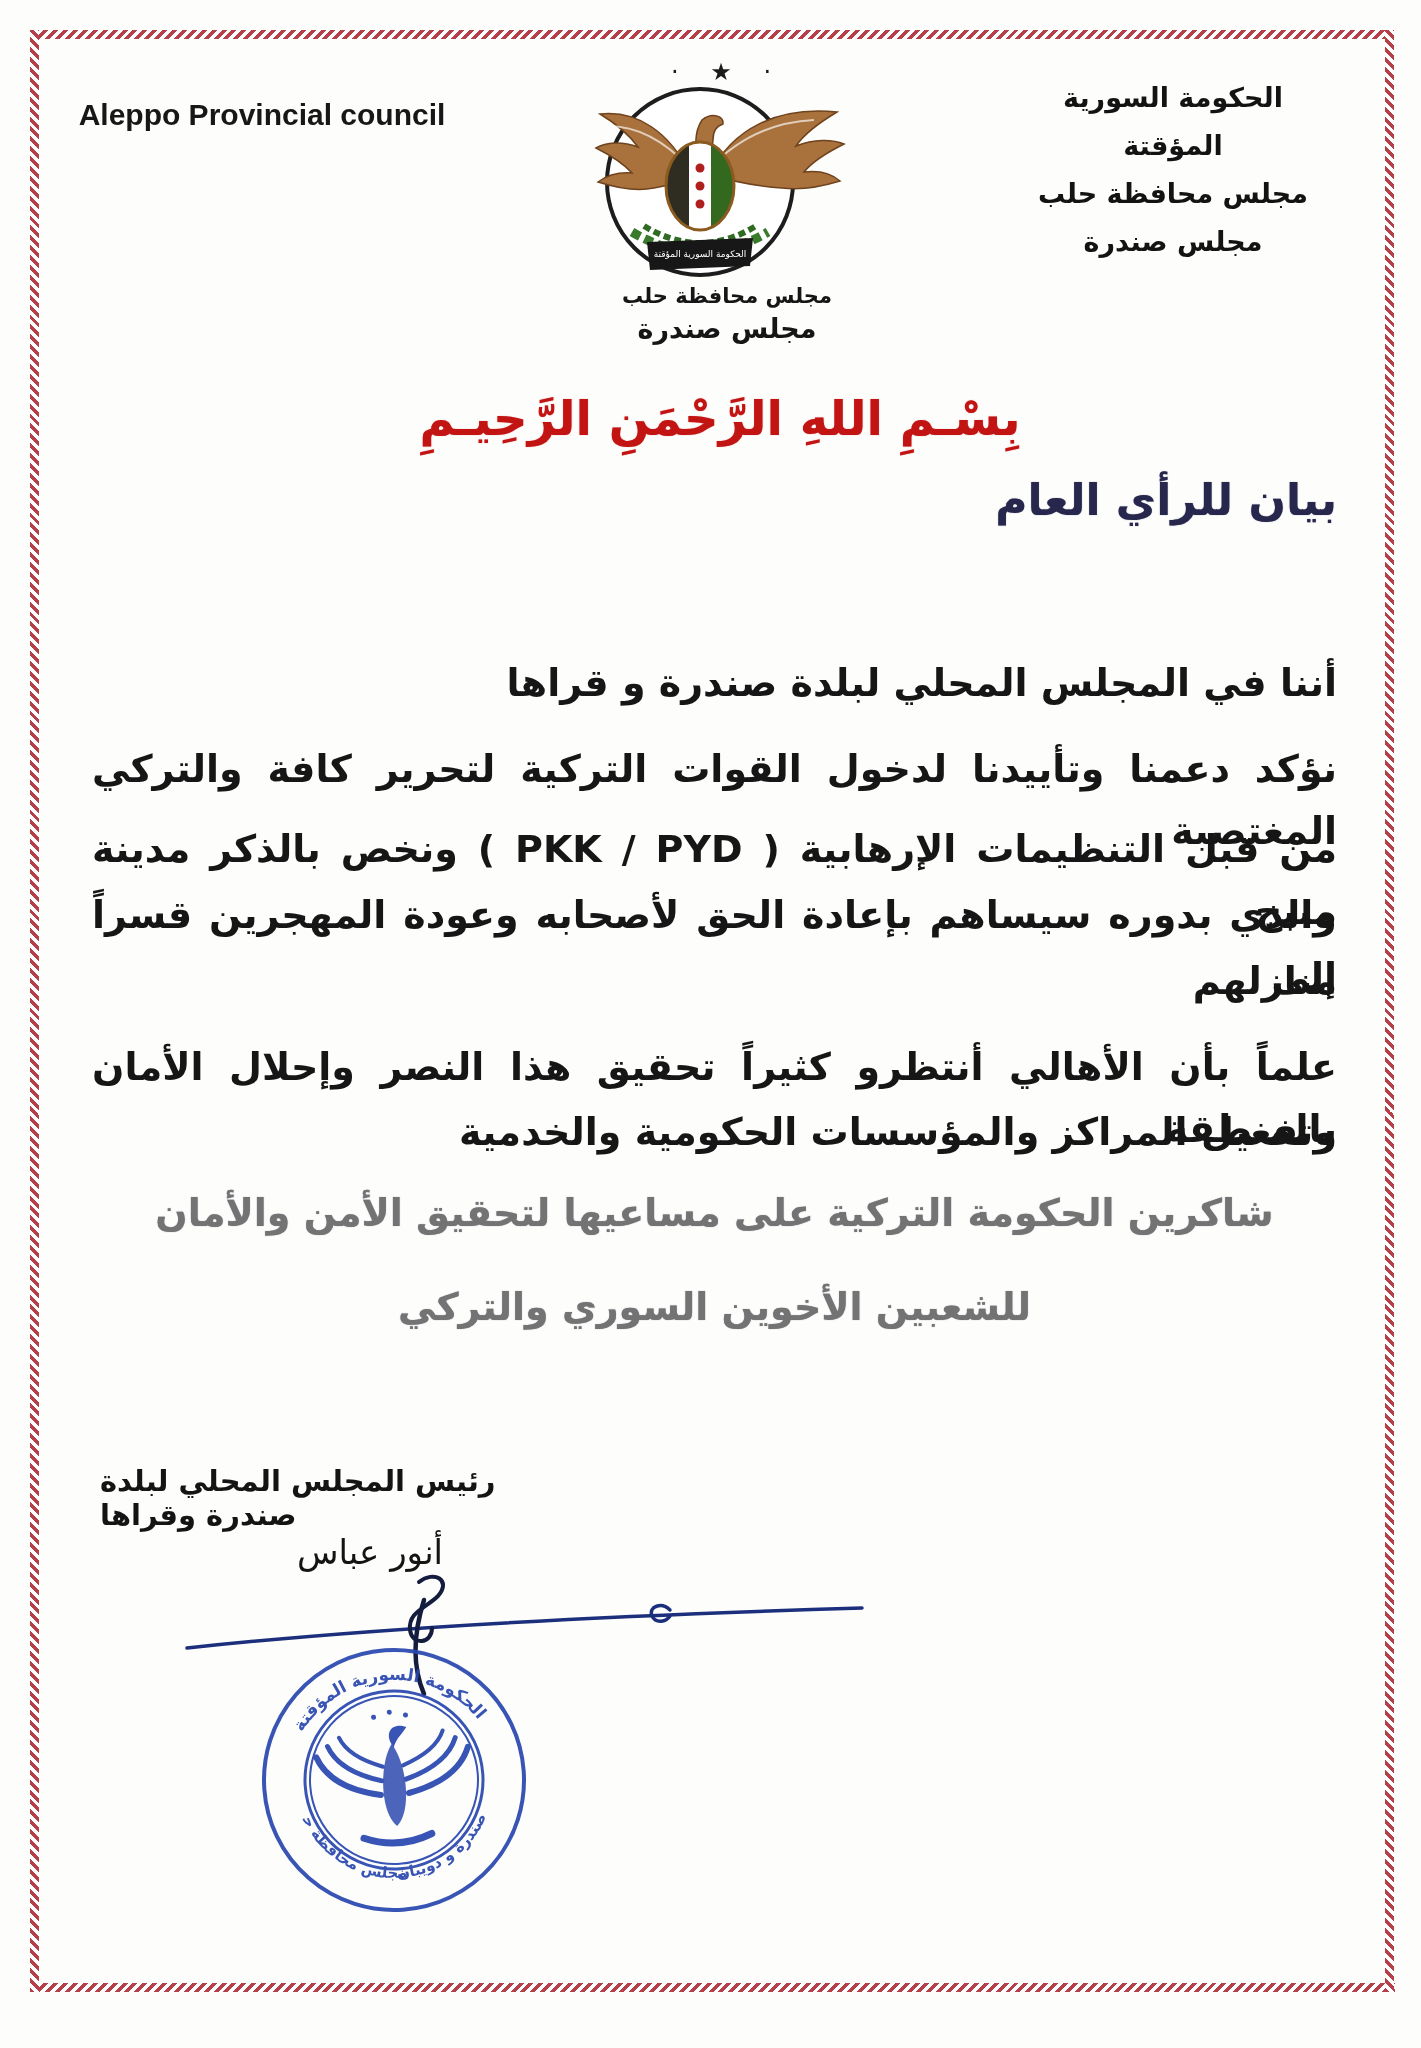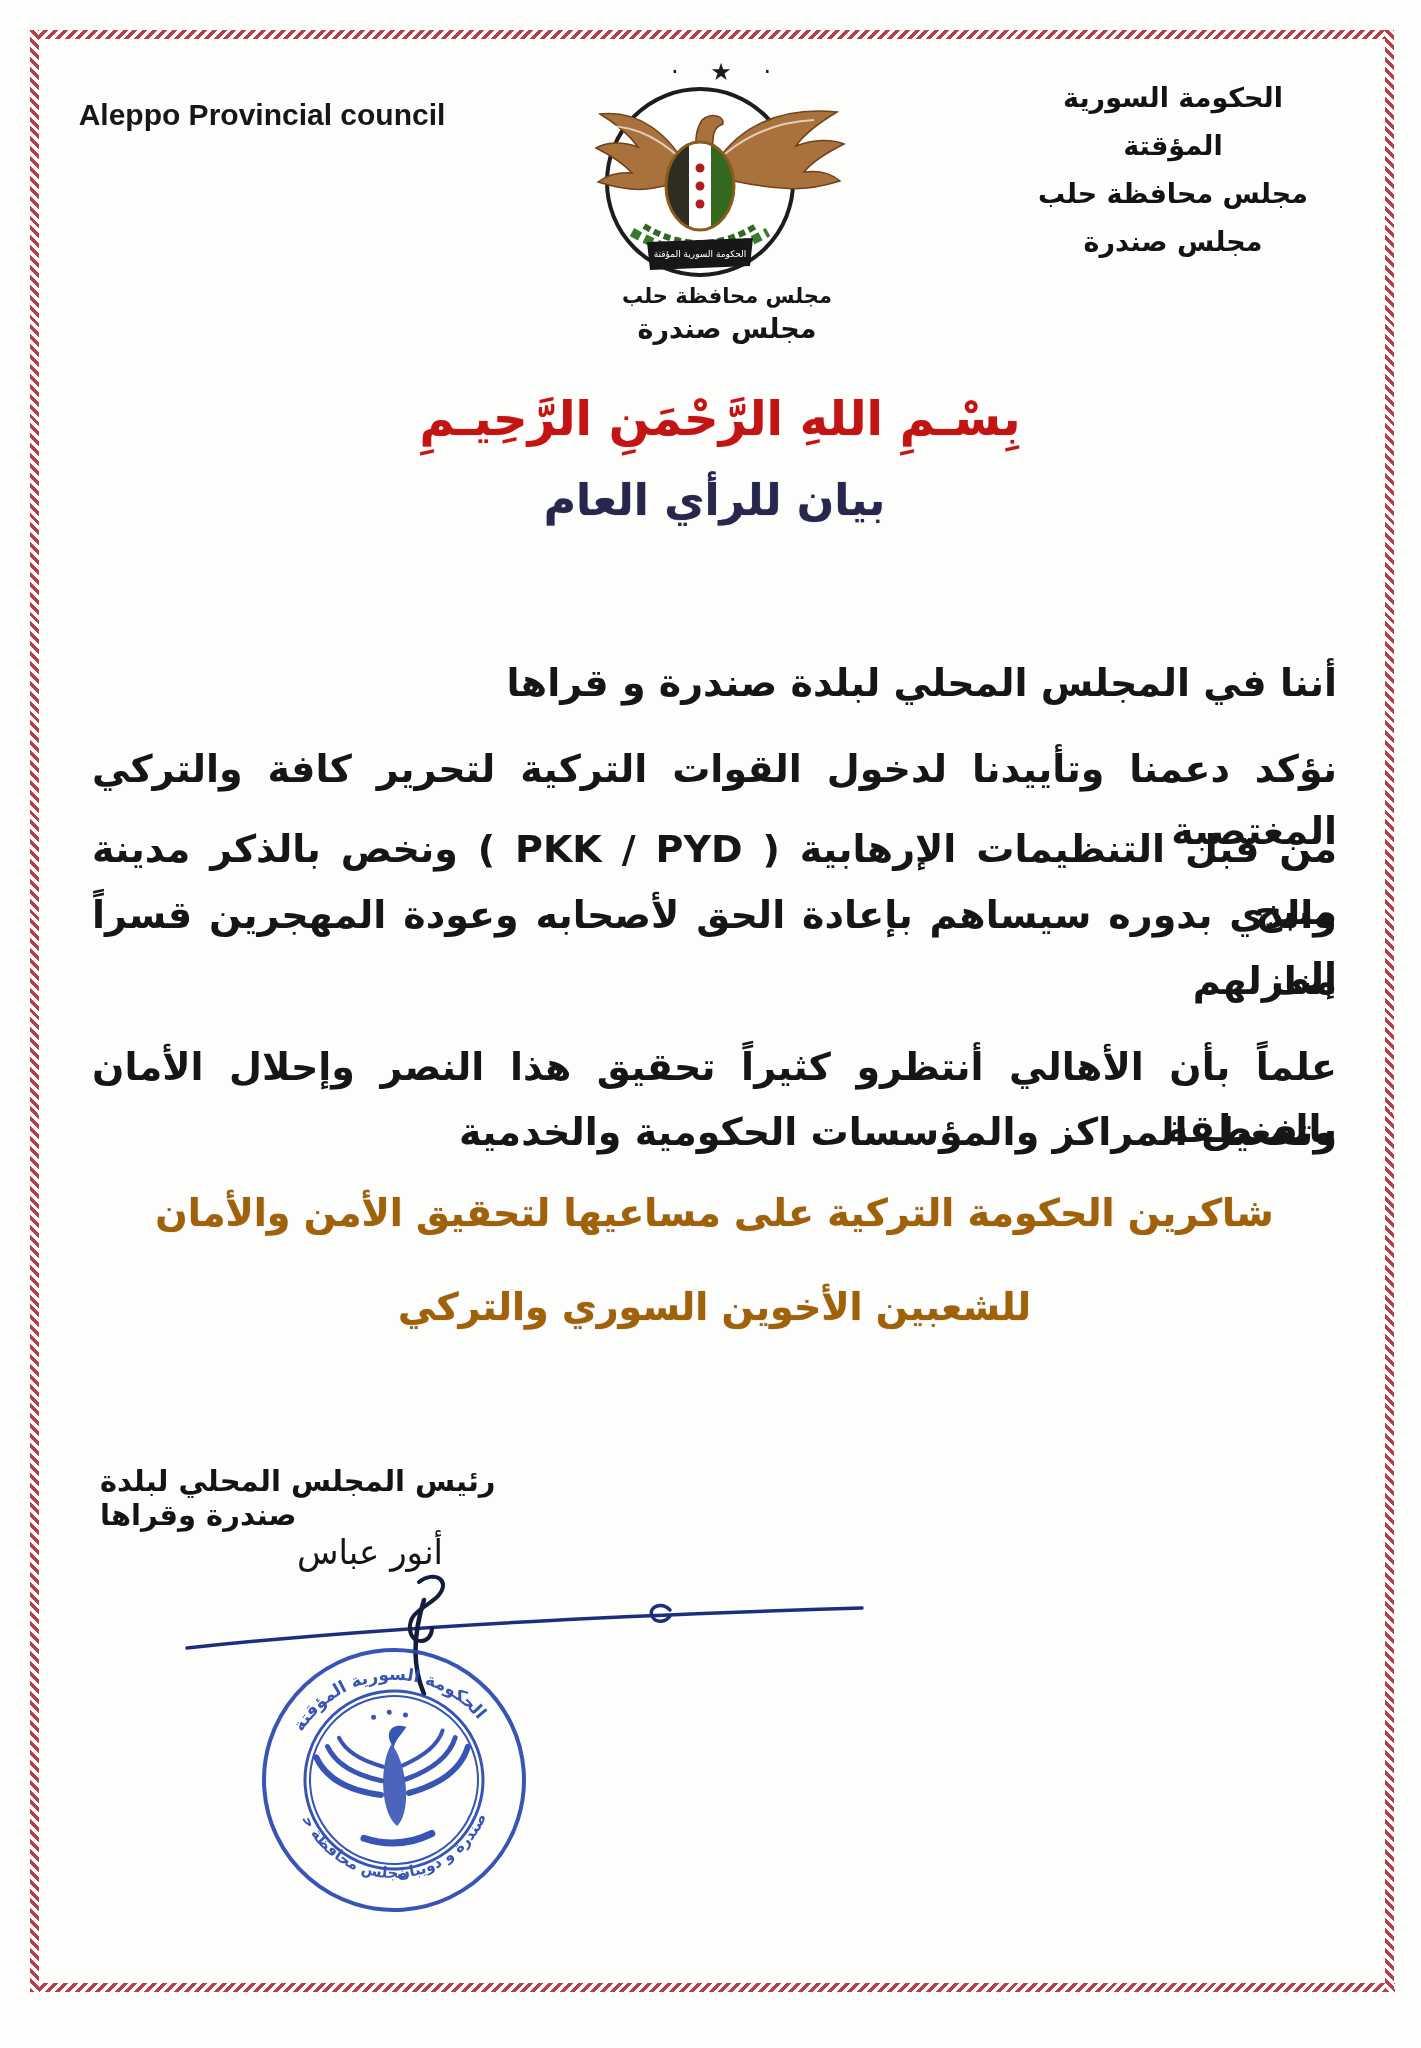--- a/index.html
+++ b/index.html
@@ -37,33 +37,33 @@
   #emblem-caption .cap1{font-size:21px;font-weight:bold;line-height:30px;}
   #emblem-caption .cap2{font-size:27px;font-weight:bold;line-height:36px;}
 
   
   #bismillah{
     position:absolute;left:400px;top:390px;width:640px;text-align:center;direction:rtl;
     color:#c31414;font-size:48px;font-weight:bold;letter-spacing:-1px;
     text-shadow:0 0 1px rgba(195,20,20,.55);
   }
   #statement-title{
-    position:absolute;left:92px;top:474px;width:1245px;text-align:center;direction:rtl;
+    position:absolute;left:92px;top:474px;width:1245px;text-align:right;direction:rtl;
     color:#27274e;font-size:44px;font-weight:bold;text-shadow:0 0 1px rgba(30,30,70,.6);
   }
 
   
   .bodyline{
     position:absolute;left:92px;width:1245px;direction:rtl;font-weight:bold;
     font-size:38px;line-height:62px;color:#161616;white-space:nowrap;
   }
   .bodyline.just{white-space:normal;text-align:justify;text-align-last:justify;}
   .bodyline.right{text-align:right;}
   .bodyline.center{text-align:center;white-space:normal;}
-  .bodyline.navy{color:#a16207;text-shadow:0 0 1px rgba(35,35,80,.5);}
+  .bodyline.navy{color:#737373;text-shadow:0 0 1px rgba(35,35,80,.5);}
   #line-1{top:652px;}
   #line-2{top:738px;}
   #line-3{top:818px;}
   #line-4{top:884px;}
   #line-5{top:950px;}
   #line-6{top:1036px;}
   #line-7{top:1101px;}
   #line-8{top:1182px;}
   #line-9{top:1276px;}
 

